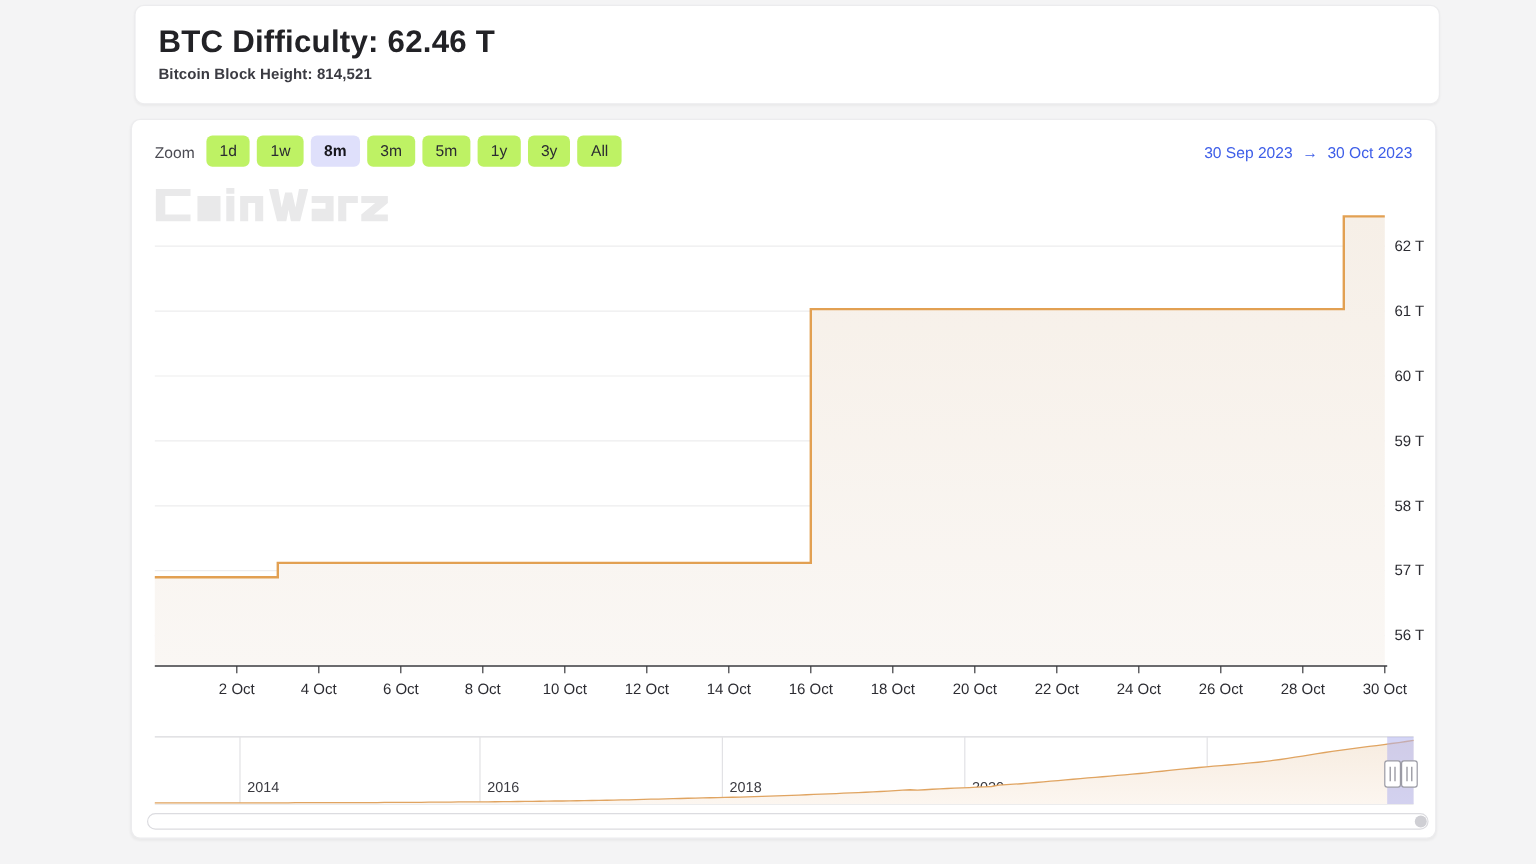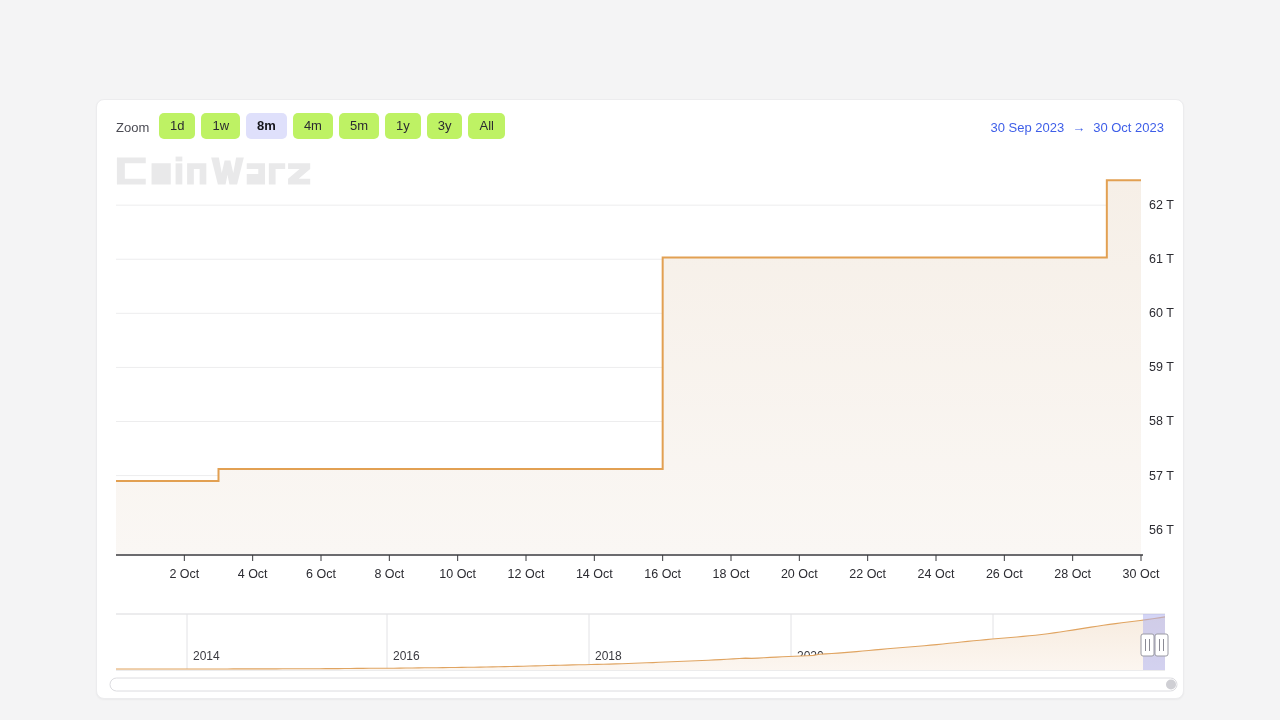--- a/index.html
+++ b/index.html
@@ -15,21 +15,21 @@
   
   .card{
     position:absolute;
     background:#ffffff;
     border:1px solid #ececee;
     border-radius:8px;
     box-shadow:0 1px 2px rgba(16,16,20,.045);
     box-sizing:border-box;
   }
   #header-card{left:112px;top:4px;width:1088px;height:83px;}
-  #chart-card{left:96px;top:99px;width:1088px;height:600px;text-decoration:underline;}
+  #chart-card{left:109px;top:99px;width:1088px;height:600px;text-decoration:underline;}
 
   
   .title{
     position:absolute;left:19px;top:14px;
     font-size:26px;font-weight:bold;color:#222226;
     letter-spacing:.2px;white-space:nowrap;
   }
   .subtitle{
     position:absolute;left:19px;top:50px;
     font-size:12.5px;font-weight:bold;color:#3b3b42;
@@ -80,26 +80,30 @@
   .navsvg{position:absolute;left:0;top:0;}
 
   .axis-text{font-family:"Liberation Sans", sans-serif;font-size:12.5px;fill:#2c2c32;}
   .nav-text{font-family:"Liberation Sans", sans-serif;font-size:12px;fill:#3a3a40;}
 </style>
 </head>
 <body>
 
 <div class="page">
 
+  <div class="card" id="header-card">
+    <div class="title">BTC Difficulty: 62.46 T</div>
+    <div class="subtitle">Bitcoin Block Height: 814,521</div>
+  </div>
 
   <div class="card" id="chart-card">
 
     <div class="rangebar">
       <div class="range-label">Zoom</div>
-      <div class="range-btns" id="range-btns"><div class="rbtn">1d</div><div class="rbtn">1w</div><div class="rbtn sel">8m</div><div class="rbtn">4m</div><div class="rbtn">5m</div><div class="rbtn">1y</div><div class="rbtn">3y</div><div class="rbtn">All</div></div>
+      <div class="range-btns" id="range-btns"><div class="rbtn">1d</div><div class="rbtn">1w</div><div class="rbtn sel">8m</div><div class="rbtn">3m</div><div class="rbtn">5m</div><div class="rbtn">1y</div><div class="rbtn">3y</div><div class="rbtn">All</div></div>
       <div class="daterange">
         <span class="dlink">30 Sep 2023</span><span class="arrow">→</span><span class="dlink">30 Oct 2023</span>
       </div>
     </div>
 
     <div class="plotwrap">
       <svg class="plotsvg" id="plotsvg" width="1086" height="500" viewBox="0 0 1086 500">
           <defs>
             <linearGradient id="areaGrad" x1="0" y1="0" x2="0" y2="1">
               <stop offset="0" stop-color="#f6efe7" stop-opacity="1"></stop>

